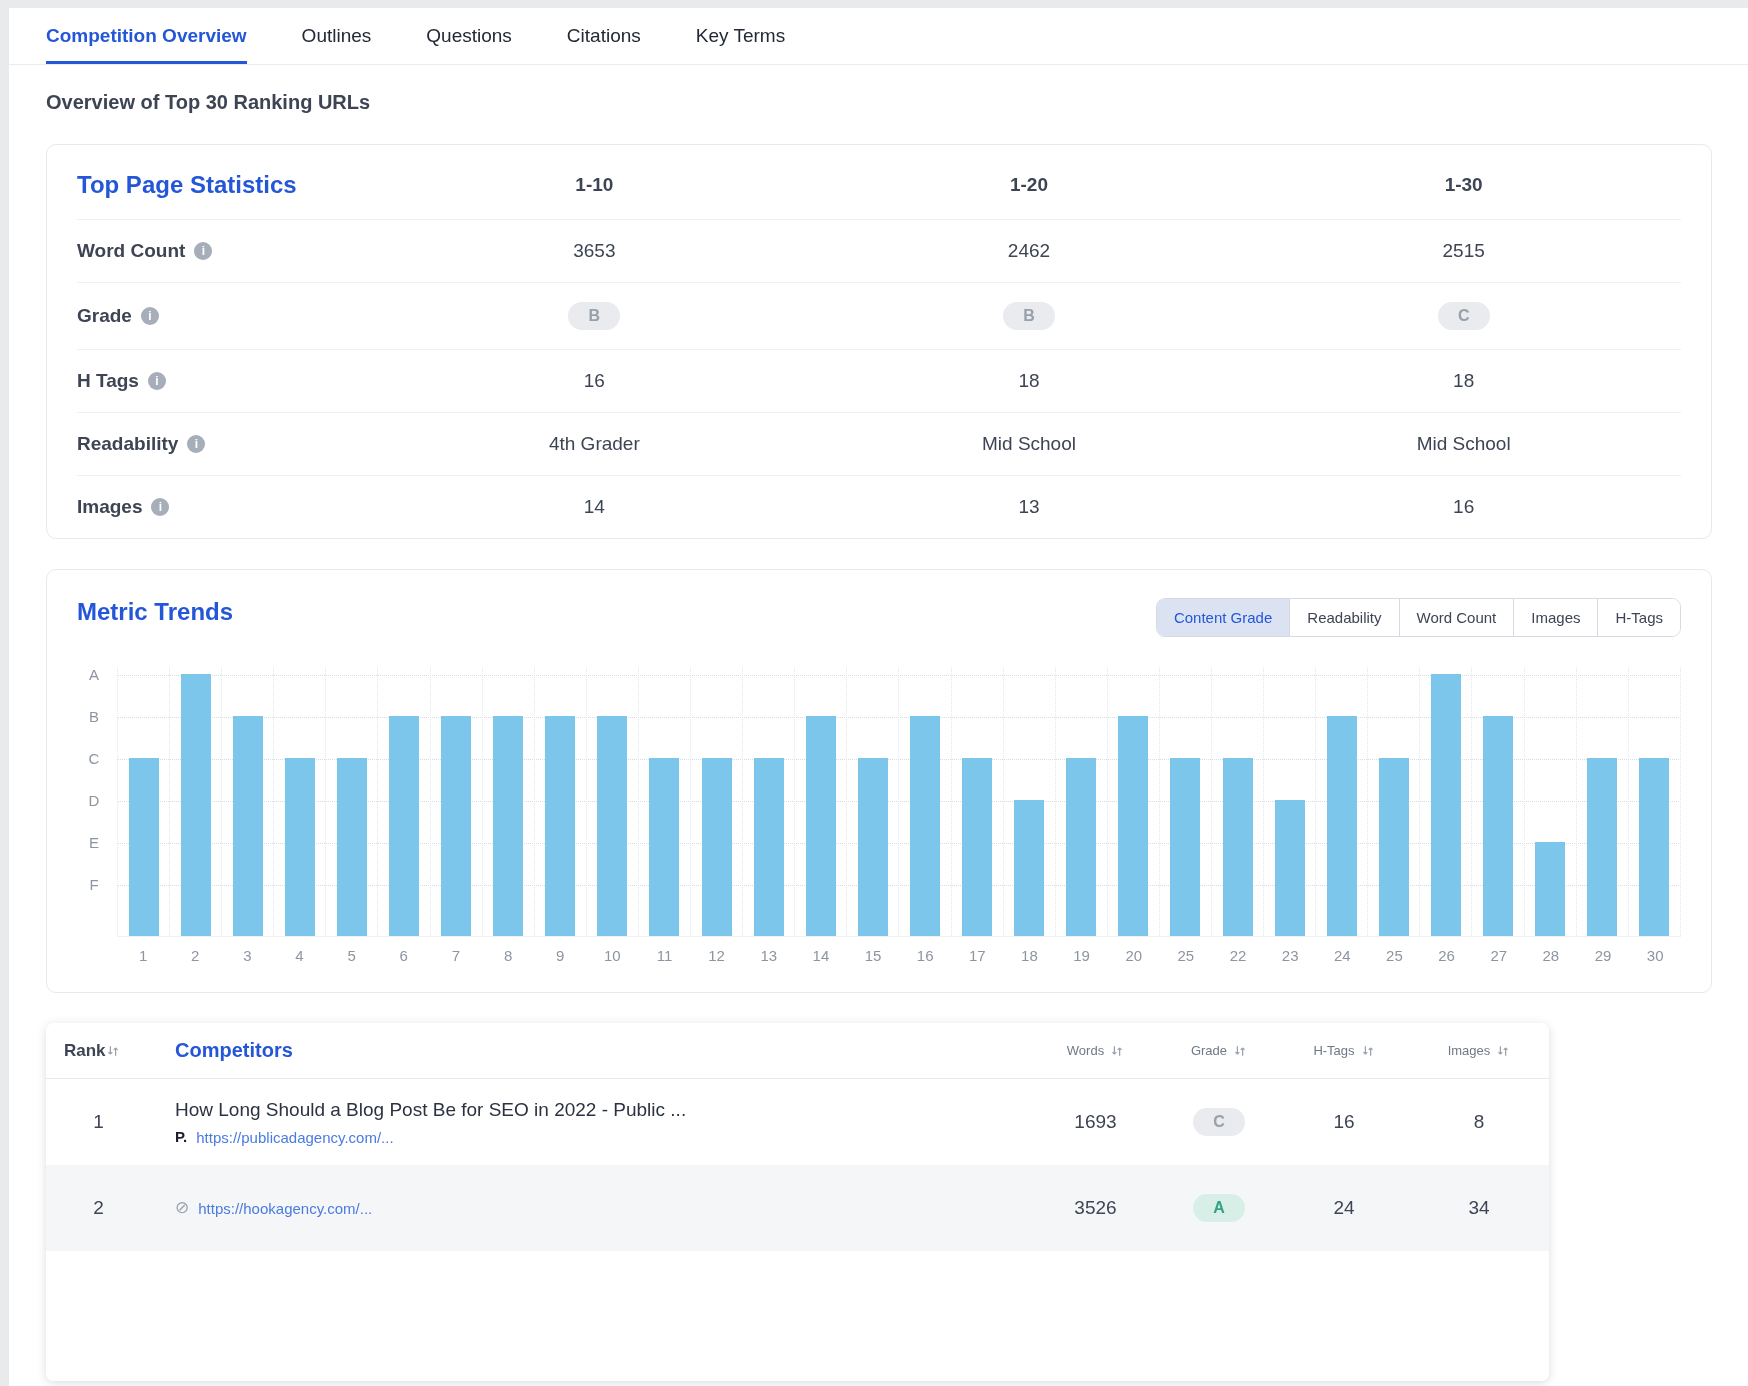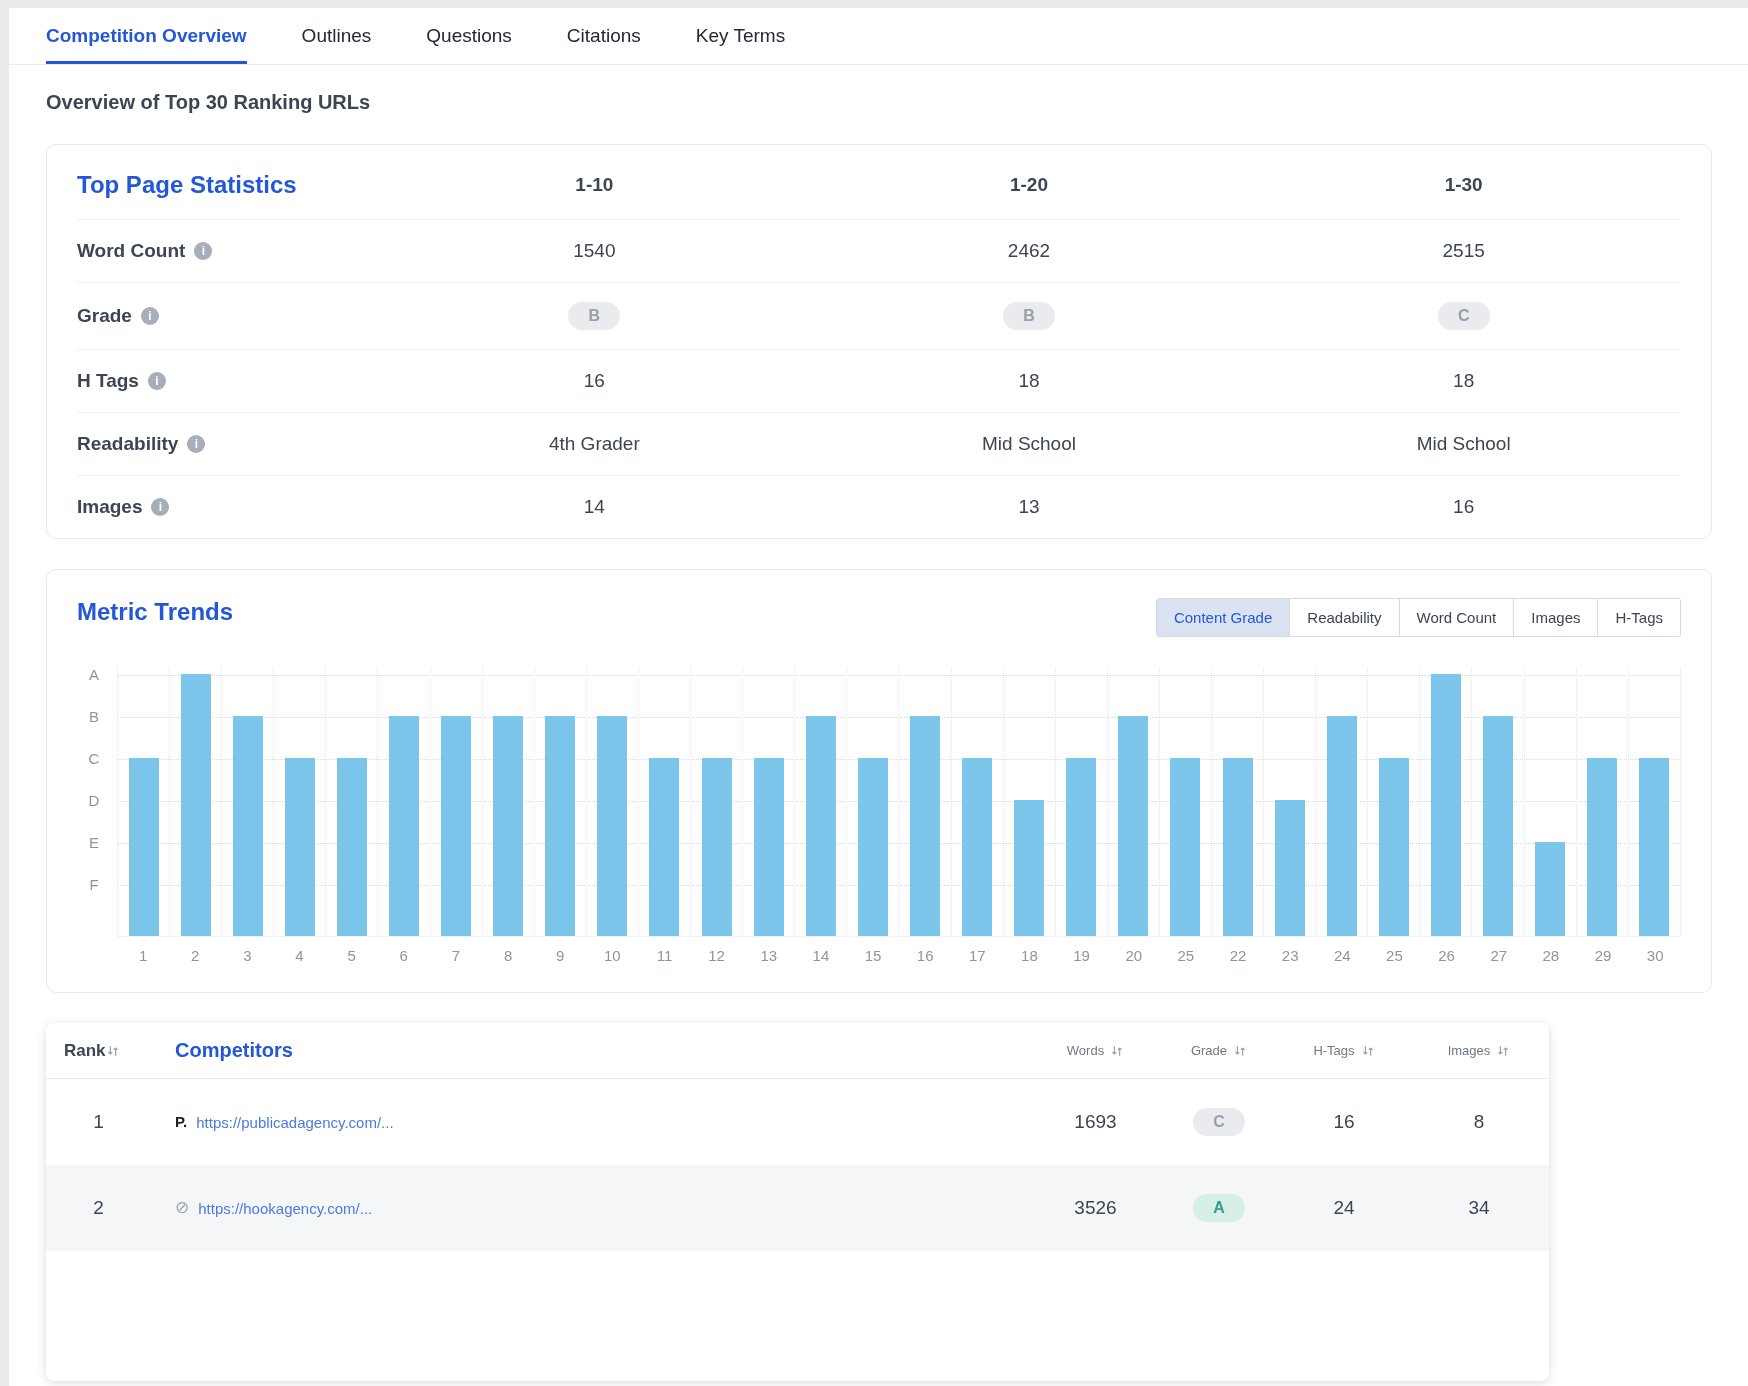--- a/index.html
+++ b/index.html
@@ -60,21 +60,21 @@
     display: inline-block; min-width: 52px; text-align: center;
     padding: 5px 10px; border-radius: 16px;
     font-size: 16px; font-weight: 700;
   }
   .pill.gray  { background: #e9ebef; color: #98a0ab; }
   .pill.green { background: #d8efe7; color: #2fa287; }
 
   
   .trends-head { display: flex; justify-content: space-between; align-items: flex-start; padding-top: 28px; }
   .trends-title { font-size: 24px; font-weight: 700; color: #2456d8; }
-  .toggle-group { display: flex; border: 1px solid #d6dae0; border-radius: 3px; overflow: hidden; background: #fff; }
+  .toggle-group { display: flex; border: 1px solid #d6dae0; border-radius: 9px; overflow: hidden; background: #fff; }
   .toggle {
     padding: 10px 17px; font-size: 15px; color: #3d4454; background: #fff;
     border: none; border-left: 1px solid #d6dae0; cursor: pointer;
     font-family: inherit;
   }
   .toggle:first-child { border-left: none; }
   .toggle.active { background: #dbe3f3; color: #2456d8; font-weight: 500; }
 
   .chart { margin: 30px 0 0; padding-left: 40px; position: relative; }
   .plot { position: relative; height: 270px; border-bottom: 1px solid #f0f2f4; }
@@ -142,21 +142,21 @@
       <div class="stats-col-h">1-10</div>
       <div class="stats-col-h">1-20</div>
       <div class="stats-col-h">1-30</div>
     </div>
     <div id="stats-rows">
         <div class="stat-row">
           <div class="stat-label">
             <span>Word Count</span>
             <span class="info">i</span>
           </div>
-          <div class="stat-val">1540</div>
+          <div class="stat-val">3653</div>
           <div class="stat-val">2462</div>
           <div class="stat-val">2515</div>
         </div>
         <div class="stat-row">
           <div class="stat-label">
             <span>Grade</span>
             <span class="info">i</span>
           </div>
           <div class="stat-val"><span class="pill gray">B</span></div>
           <div class="stat-val"><span class="pill gray">B</span></div>
@@ -376,20 +376,21 @@
         <span>Images</span>
         <svg class="sort-icon" width="14" height="14" viewBox="0 0 16 16">
             <path d="M5 2.5v9 M5 11.5 2.8 9.3 M5 11.5 7.2 9.3 M11 13.5v-9 M11 4.5 8.8 6.7 M11 4.5l2.2 2.2" stroke="#9aa1ac" stroke-width="1.4" fill="none"></path>
           </svg>
       </div>
     </div>
     <div id="comp-rows">
         <div class="comp-row comp-grid">
           <div class="c-rank">1</div>
           <div class="c-main">
+            <div class="c-title">How Long Should a Blog Post Be for SEO in 2022 - Public ...</div>
             <div class="c-urlrow">
               <span class="favicon logo">P.</span>
               <a class="c-url">https://publicadagency.com/...</a>
             </div>
           </div>
           <div class="c-num">1693</div>
           <div class="c-grade"><span class="pill gray">C</span></div>
           <div class="c-num">16</div>
           <div class="c-num">8</div>
         </div>

